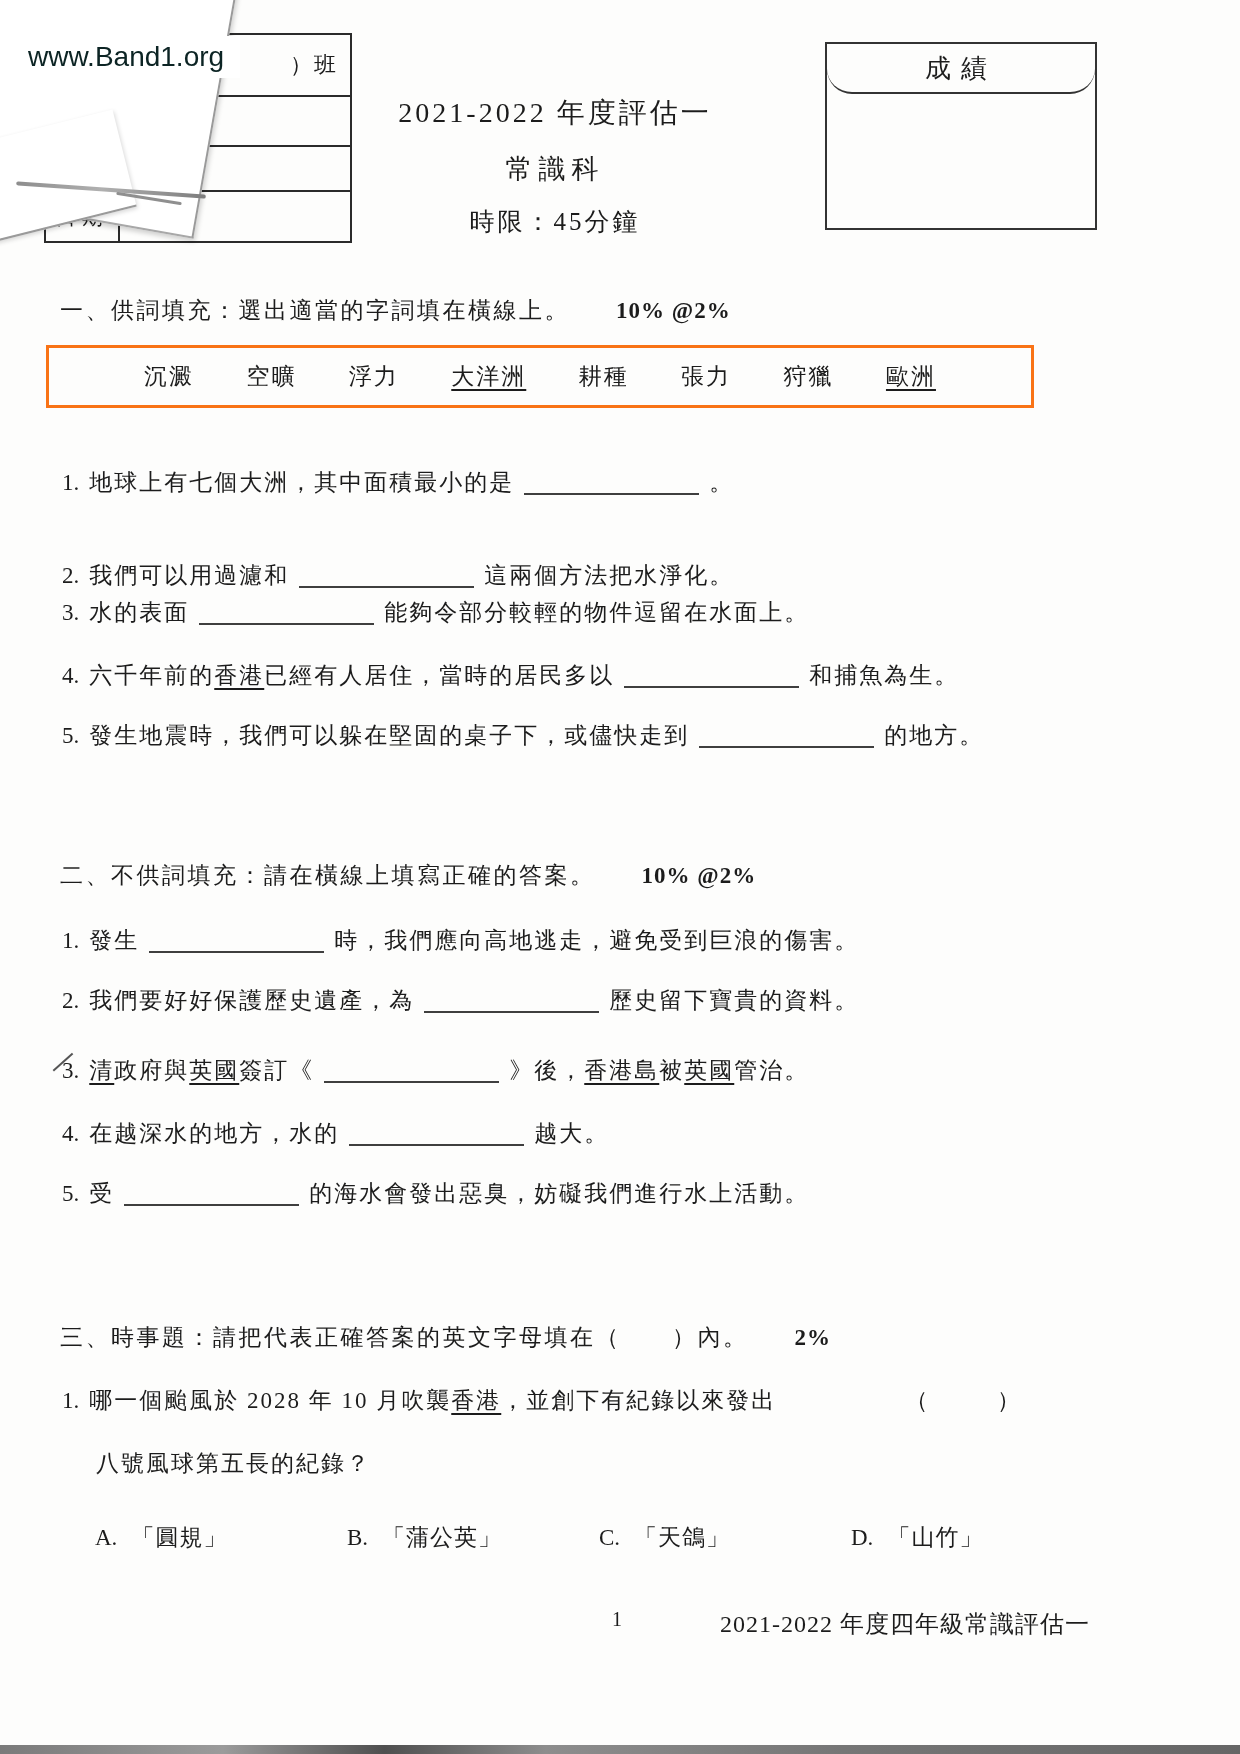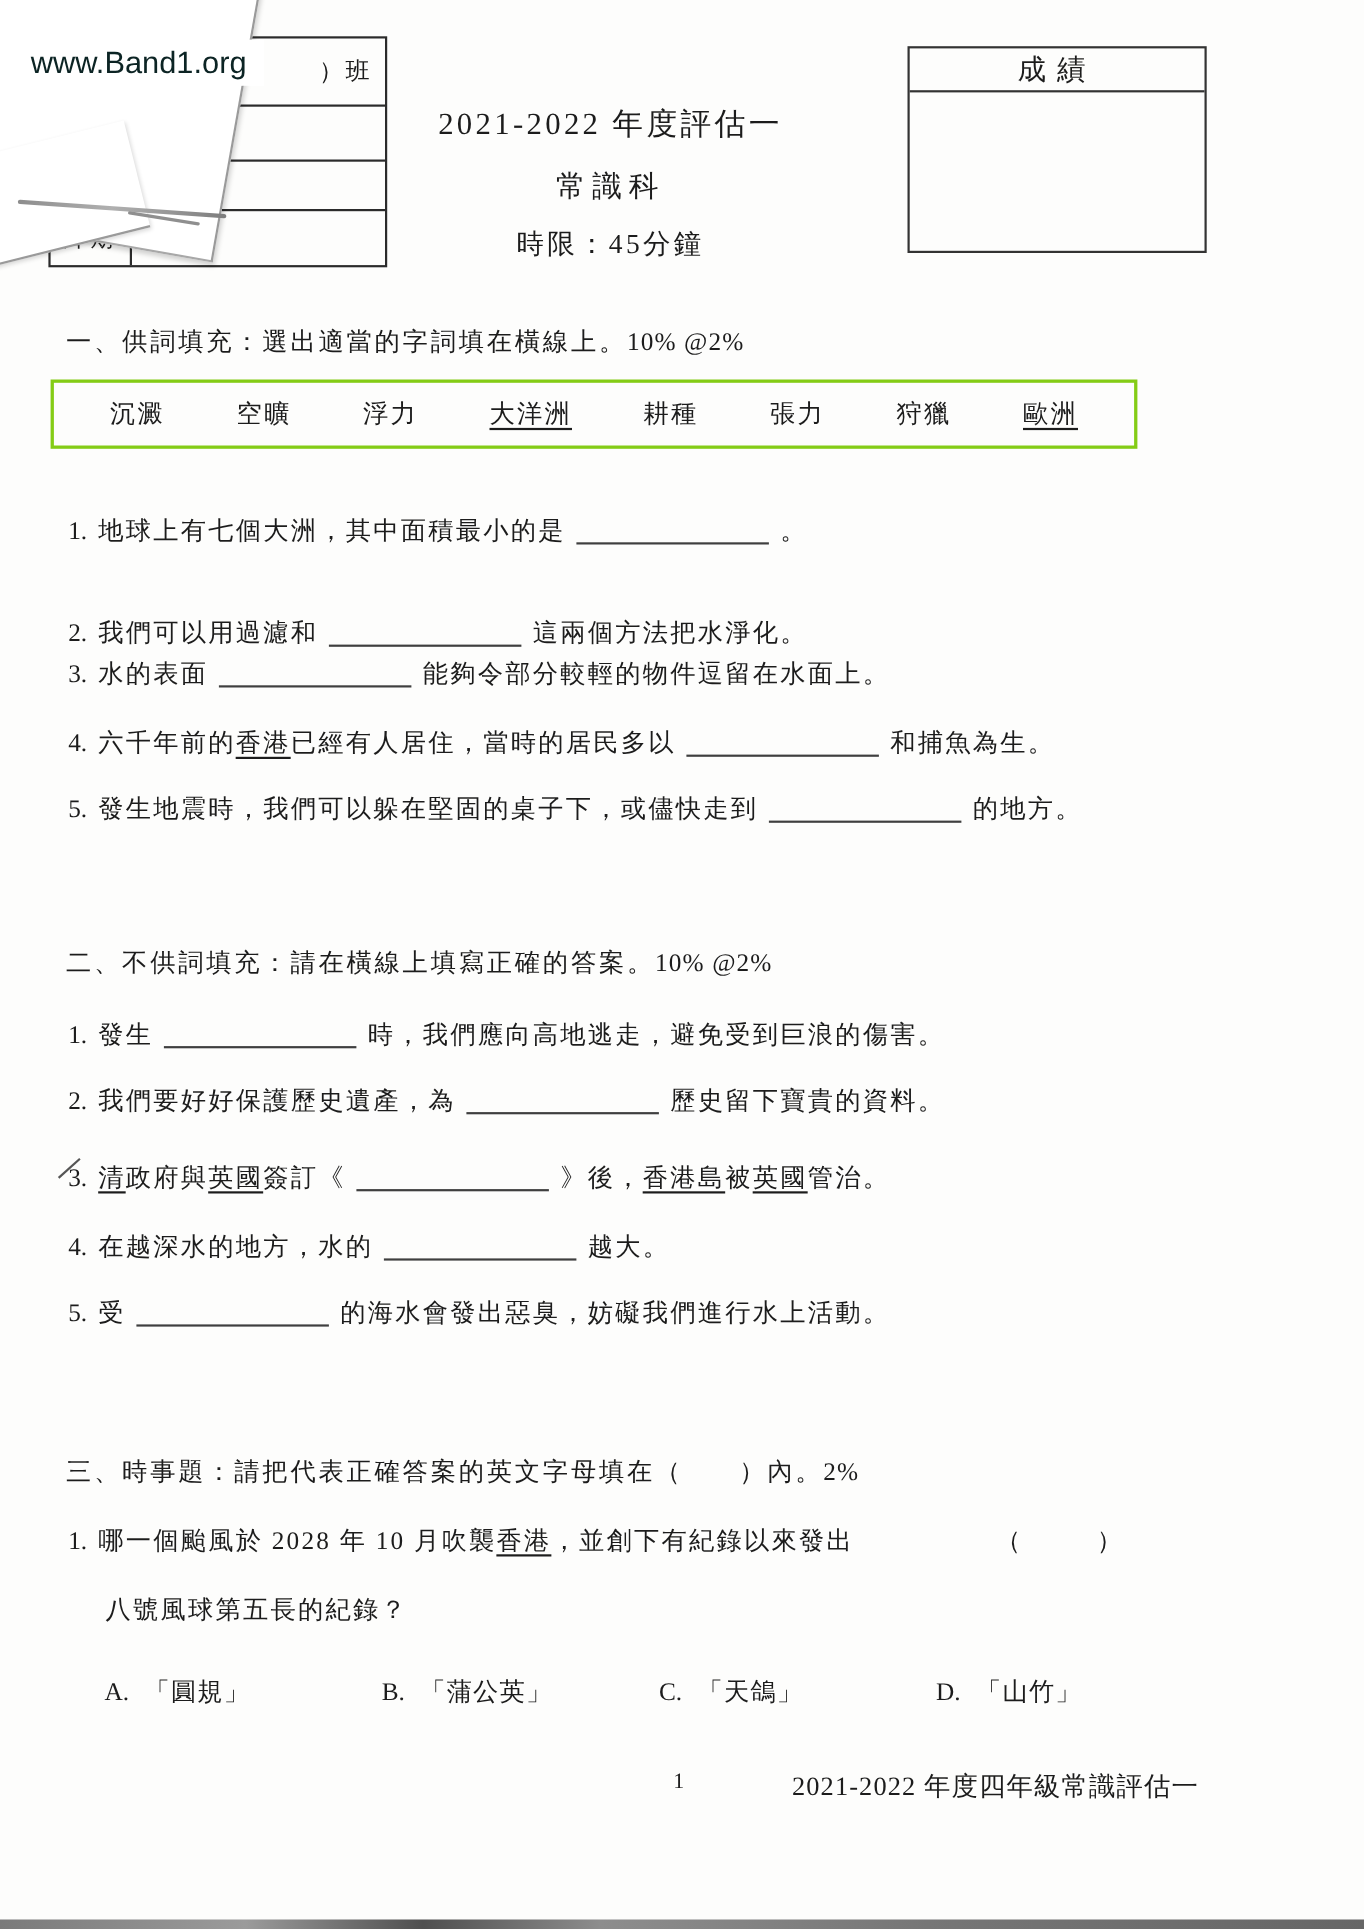--- a/index.html
+++ b/index.html
@@ -60,37 +60,37 @@
   .title-1{font-size:28px;letter-spacing:3px;}
   .title-2{font-size:27px;letter-spacing:6px;margin-top:19px;}
   .title-3{font-size:25px;letter-spacing:3px;margin-top:18px;}
 
   
   .score-box{
     position:absolute;left:825px;top:42px;width:272px;height:188px;
     border:2.5px solid #333;box-sizing:border-box;
   }
   .score-head{
-    height:40px;border-bottom:2px solid #333;display:flex;
+    height:50px;border-bottom:2px solid #333;display:flex;
     align-items:center;justify-content:center;
-    font-size:26px;letter-spacing:10px;box-sizing:border-box;
+    font-size:26px;letter-spacing:10px;box-sizing:border-box;border-radius:25px;
   }
   .score-body{height:136px;}
 
   
   .sec-heading{
     position:absolute;left:60px;font-size:23px;letter-spacing:2.5px;white-space:nowrap;
   }
-  .marks{letter-spacing:1px;}
+  .marks{margin-left:46px;letter-spacing:1px;font-weight:bold;}
 
   .word-bank{
     position:absolute;left:46px;top:345px;width:988px;height:63px;
-    border:3px solid #84cc16;box-sizing:border-box;
+    border:3px solid #f97316;box-sizing:border-box;
     display:flex;align-items:center;justify-content:space-between;
-    padding:0 51px;font-size:23px;
+    padding:0 95px;font-size:23px;
   }
   .wb-word{letter-spacing:2px;white-space:nowrap;}
 
   .question{
     position:absolute;left:62px;width:1000px;font-size:23px;
     letter-spacing:2px;white-space:nowrap;
   }
   .question.cont{padding-left:34px;}
   .qnum{margin-right:10px;letter-spacing:0;}
   .blank{

